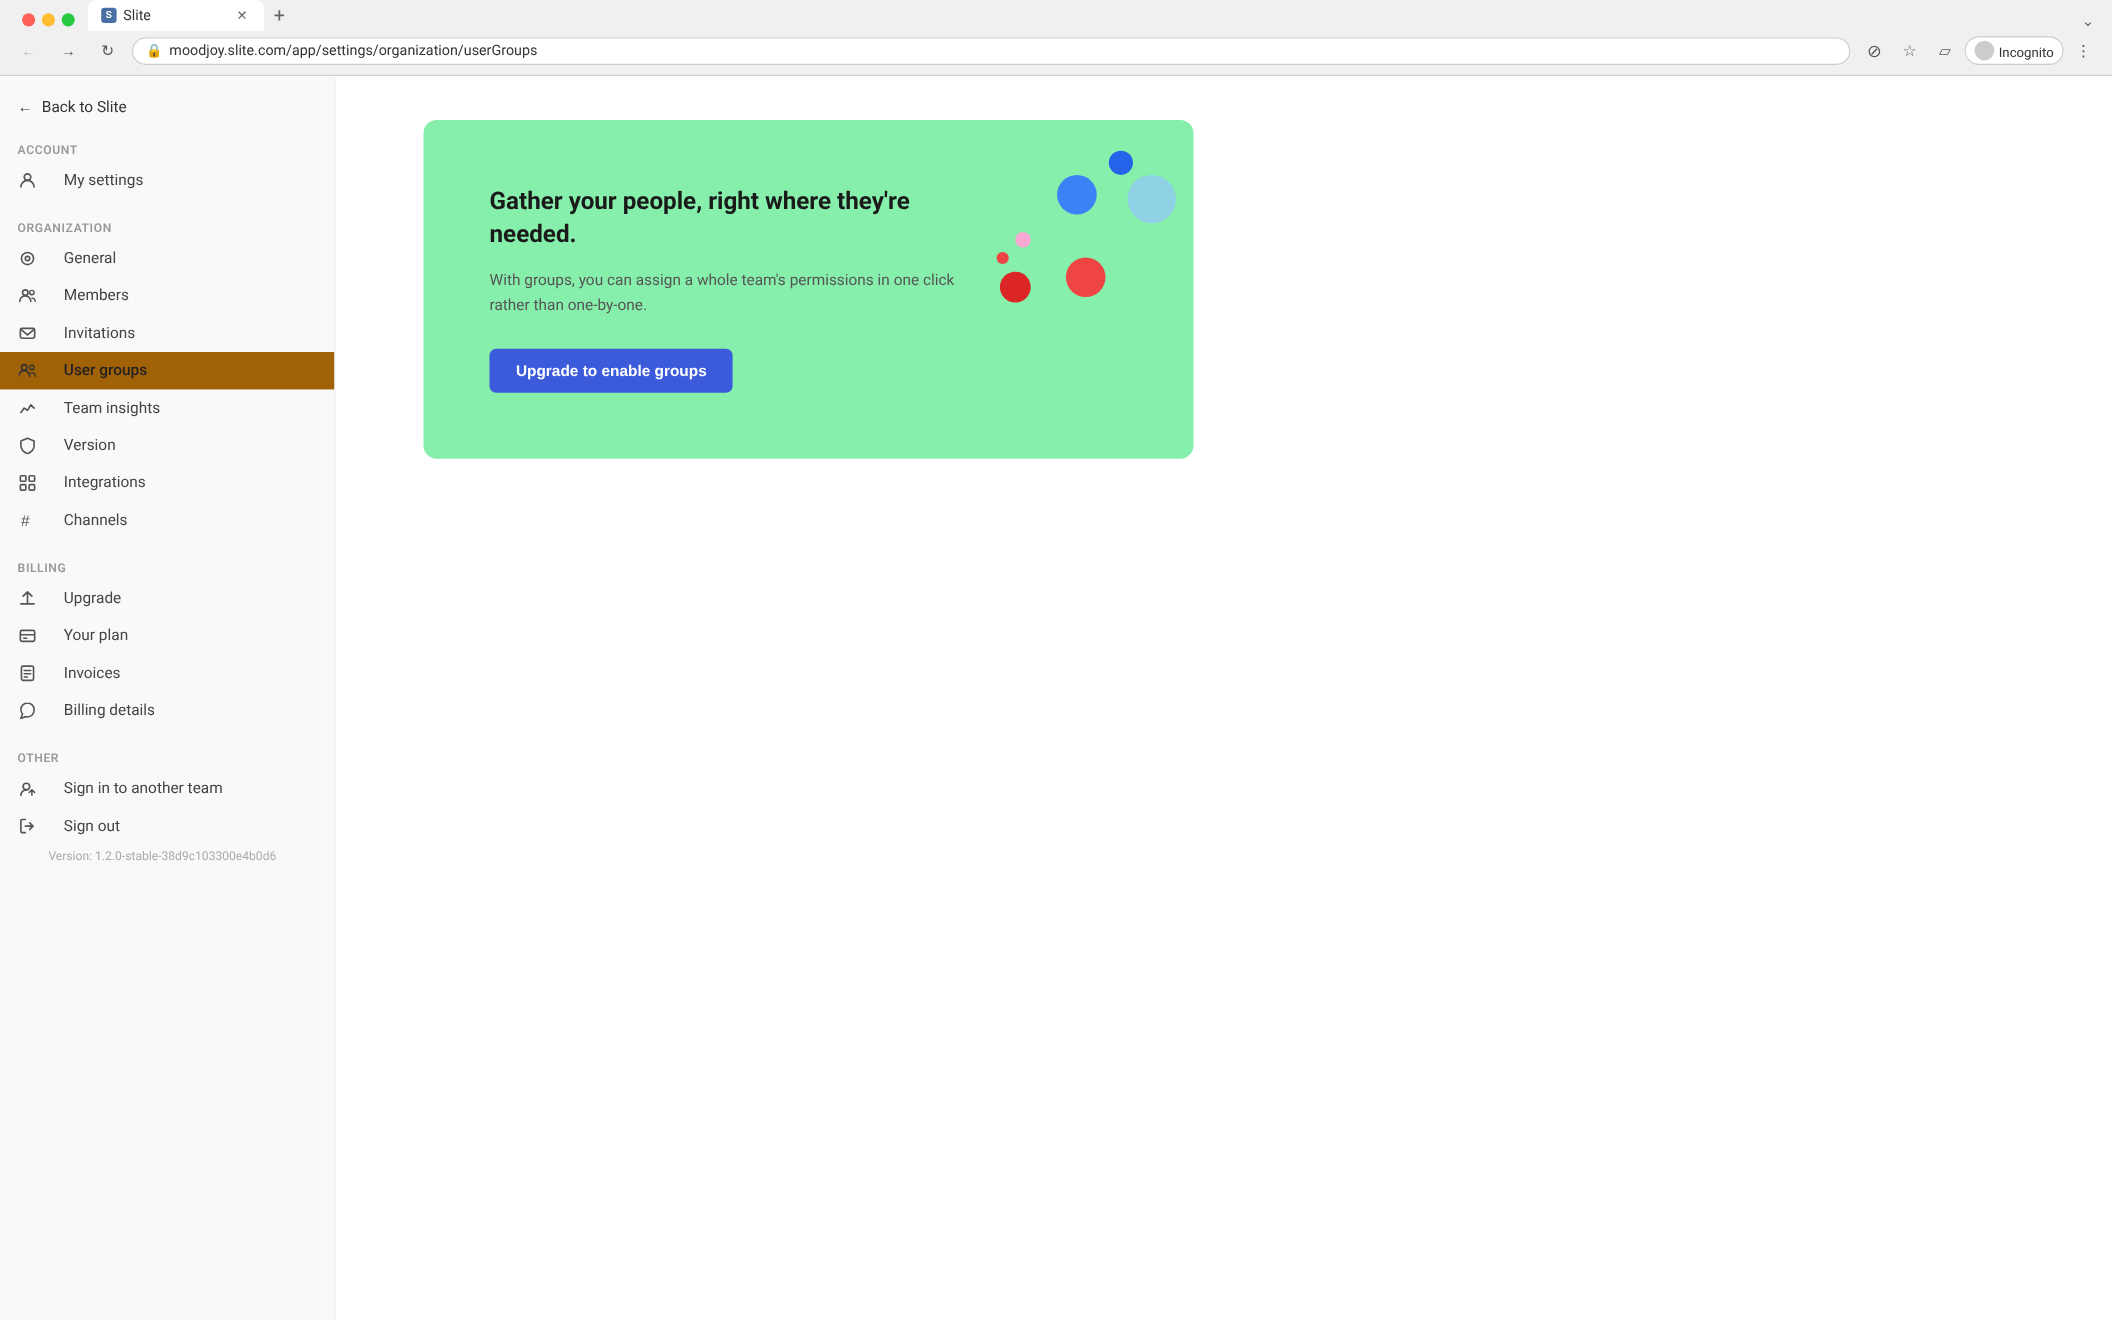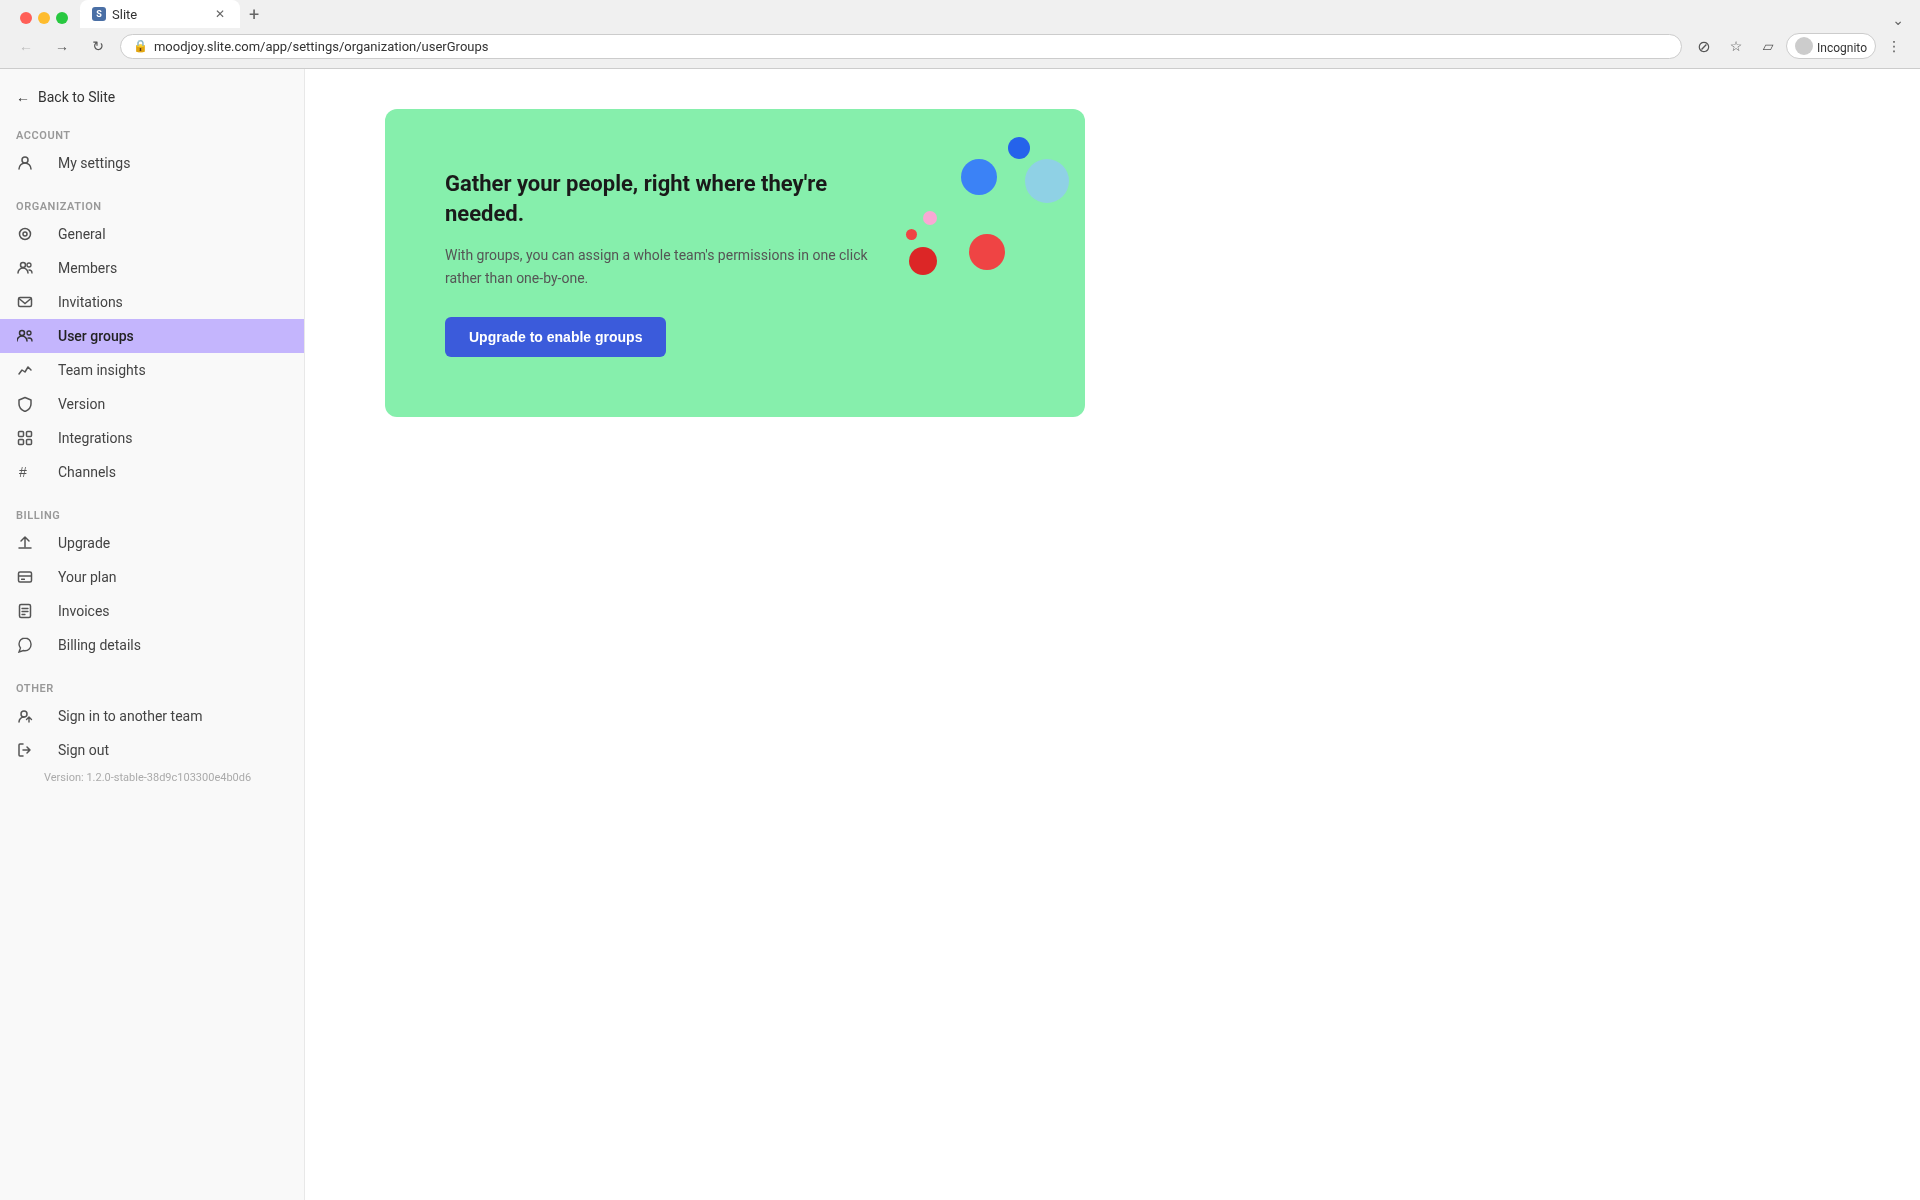--- a/index.html
+++ b/index.html
@@ -37,21 +37,21 @@
     .app-layout { display: flex; flex: 1; overflow: hidden; }
 
     
     .sidebar { width: 305px; min-width: 305px; background: #f9f9f9; border-right: 1px solid #e8e8e8; overflow-y: auto; padding: 12px 0; display: flex; flex-direction: column; }
     .sidebar-back { display: flex; align-items: center; gap: 8px; padding: 8px 16px 16px; color: #333; font-size: 14px; cursor: pointer; }
     .back-arrow { font-size: 14px; }
 
     .section-label { padding: 8px 16px 4px; font-size: 11px; font-weight: 600; color: #999; letter-spacing: 0.05em; text-transform: uppercase; }
 
     .nav-item { display: flex; align-items: center; gap: 24px; padding: 8px 16px; font-size: 14px; color: #444; cursor: pointer; border-radius: 0; }
-    .nav-item.active { background: #c4b5fd; font-weight: 500; color: #222; }
+    .nav-item.active { background: #a16207; font-weight: 500; color: #222; }
     .nav-icon { width: 18px; height: 18px; display: flex; align-items: center; justify-content: center; color: #555; font-size: 14px; flex-shrink: 0; }
 
     .sidebar-spacer { height: 12px; }
     .version-text { padding: 4px 16px 8px; font-size: 11px; color: #aaa; margin-left: 28px; }
 
     
     .main-content { flex: 1; overflow-y: auto; padding: 40px 80px; background: #fff; }
 
     
     .promo-card { background: #86efac; border-radius: 12px; padding: 60px; max-width: 700px; display: flex; gap: 20px; position: relative; overflow: hidden; }

